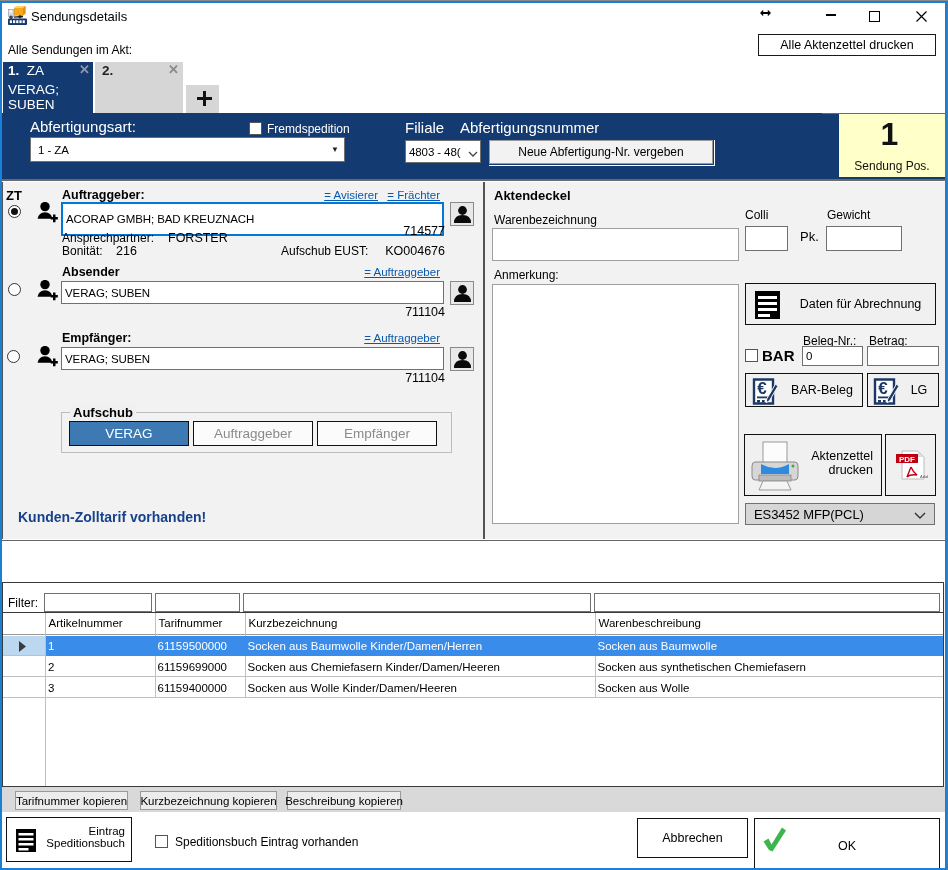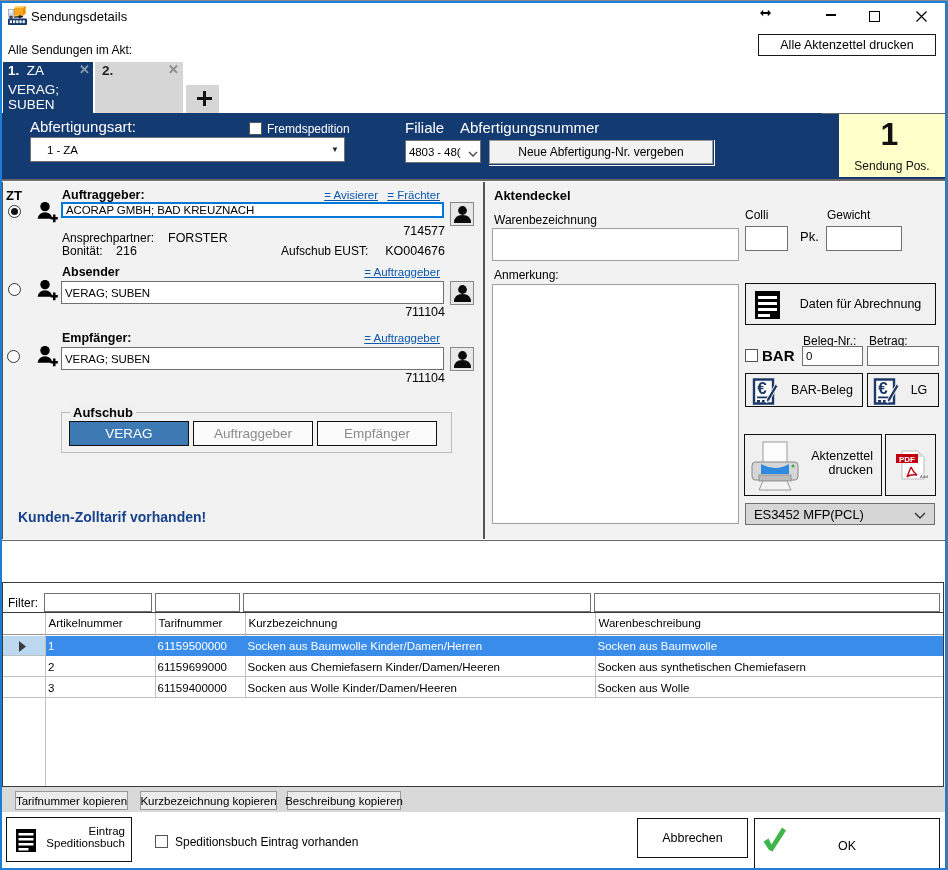--- a/index.html
+++ b/index.html
@@ -90,21 +90,21 @@
   <svg style="position:absolute; left:11px; top:6px;" width="15" height="15" viewBox="0 0 15 15">
       <path d="M6 0 h3 v6 h6 v3 h-6 v6 h-3 v-6 h-6 v-3 h6 z" fill="#111"></path>
     </svg>
 </div>
 
 <div class="band"></div>
 <div class="abs" style="left:0px; top:179px; width:945px; height:1.5px; background:#6a6a6a;"></div>
 <div class="abs" style="left:1.5px; top:180.5px; width:943.5px; height:1.5px; background:#fff;"></div>
 <div class="abs" style="left:1.2px; top:113px; width:1.3px; height:69px; background:#555;"></div>
 <div class="lbl13 whitetxt" style="left:30px; top:118px; font-size:15px;">Abfertigungsart:</div>
-<div class="fld" style="left:30px; top:137px; width:315px; height:25px; padding-left:16px;">1 - ZA
+<div class="fld" style="left:30px; top:137px; width:315px; height:25px; padding-left:7px;">1 - ZA
   <div style="position:absolute; right:1px; top:1px; bottom:1px; width:16px; background:#fff; display:flex; align-items:center; justify-content:center; font-size:8px; color:#222;">▼</div>
 </div>
 <div class="chk" style="left:249px; top:122px;"></div>
 <div class="lbl whitetxt" style="left:267px; top:122px;">Fremdspedition</div>
 <div class="lbl13 whitetxt" style="left:405px; top:119px; font-size:15px;">Filiale</div>
 <div class="fld" style="left:405px; top:140px; width:76px; height:23px; padding-right:12px;">4803 - 48(
   <svg style="position:absolute; right:2px; top:10px;" width="10" height="6" viewBox="0 0 10 6">
       <path d="M1 1 L5 5 L9 1" fill="none" stroke="#444" stroke-width="1.3"></path>
     </svg>
 </div>
@@ -138,21 +138,21 @@
   </svg>
 <svg class="abs" style="left:37px; top:346px;" width="21" height="22" viewBox="0 0 21 22">
     <circle cx="8" cy="4.6" r="4.7" fill="#000"></circle>
     <path d="M0.6 16.8 q1.2 -6.6 7.4 -6.6 q6.2 0 7.4 6.6 z" fill="#000"></path>
     <path d="M15.2 16.3 h2.3 v-2.6 h2.5 v2.6 h2.3 v2.5 h-2.3 v2.6 h-2.5 v-2.6 h-2.3 z" fill="#000" transform="translate(-1.5,-1.2)"></path>
   </svg>
 
 <div class="lbl b" style="left:62px; top:188px; font-size:12.5px;">Auftraggeber:</div>
 <a class="link" style="left:230px; top:189px; width:148px; text-align:right;">= Avisierer</a>
 <a class="link" style="left:292px; top:189px; width:148px; text-align:right;">= Frächter</a>
-<div class="fld" style="left:61px; top:202px; width:383px; height:16px; border:2px solid #0078d7;">ACORAP GMBH; BAD KREUZNACH</div>
+<div class="fld" style="left:61px; top:202px; width:383px; height:34px; border:2px solid #0078d7;">ACORAP GMBH; BAD KREUZNACH</div>
 <div class="personbtn" style="left:450px; top:202px;">
     <svg width="21" height="21" viewBox="0 0 21 21">
       <circle cx="10.5" cy="6.5" r="4.4" fill="#0a0a0a"></circle>
       <path d="M2 19 q0 -8 8.5 -8 q8.5 0 8.5 8 z" fill="#0a0a0a"></path>
     </svg>
   </div>
 <div class="num" style="left:345px; top:224px; width:100px;">714577</div>
 <div class="lbl" style="left:62px; top:231px; font-size:12px;">Ansprechpartner:</div>
 <div class="lbl" style="left:168px; top:231px; font-size:12.5px;">FORSTER</div>
 <div class="lbl" style="left:62px; top:244px; font-size:12px;">Bonität:</div>

